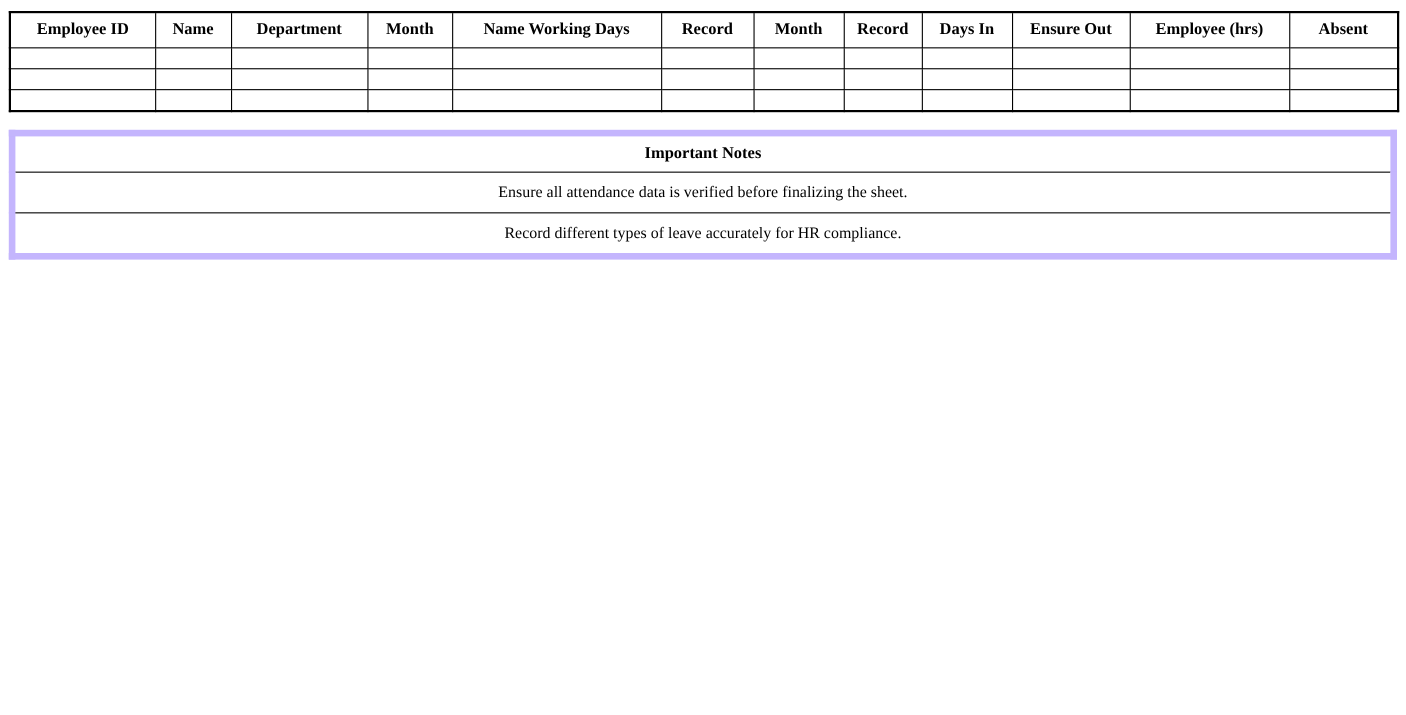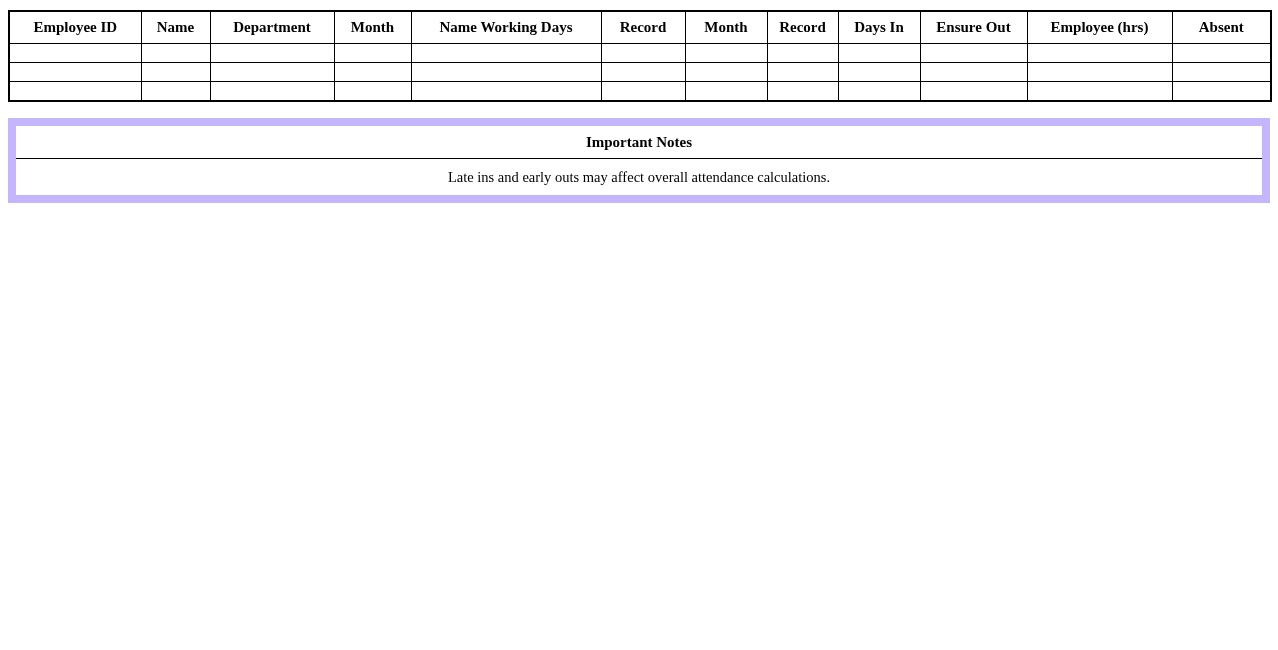--- a/index.html
+++ b/index.html
@@ -42,21 +42,21 @@
     padding: 0 2px;
     text-align: center;
   }
   .attendance-table td {
     height: 16px;
     font-size: 12px;
   }
   .notes-table {
     width: 1262px;
     margin: 16px 0 0 8px;
-    border: 8px solid #c4b5fd;
+    border: 6px solid #c4b5fd;
   }
   .notes-table th,
   .notes-table td {
     border: 1px solid #000000;
     text-align: center;
     vertical-align: middle;
   }
   .notes-table th {
     font-weight: bold;
     font-size: 15px;
@@ -150,18 +150,21 @@
   </table>
 
   <table class="notes-table">
     <thead>
       <tr>
         <th>Important Notes</th>
       </tr>
     </thead>
     <tbody>
       <tr>
-        <td>Late ins and early outs may affect overall attendance calculations.</td>
+        <td>Ensure all attendance data is verified before finalizing the sheet.</td>
+      </tr>
+      <tr>
+        <td>Record different types of leave accurately for HR compliance.</td>
       </tr>
     </tbody>
   </table>
 
 </div>
 
 </body></html>

